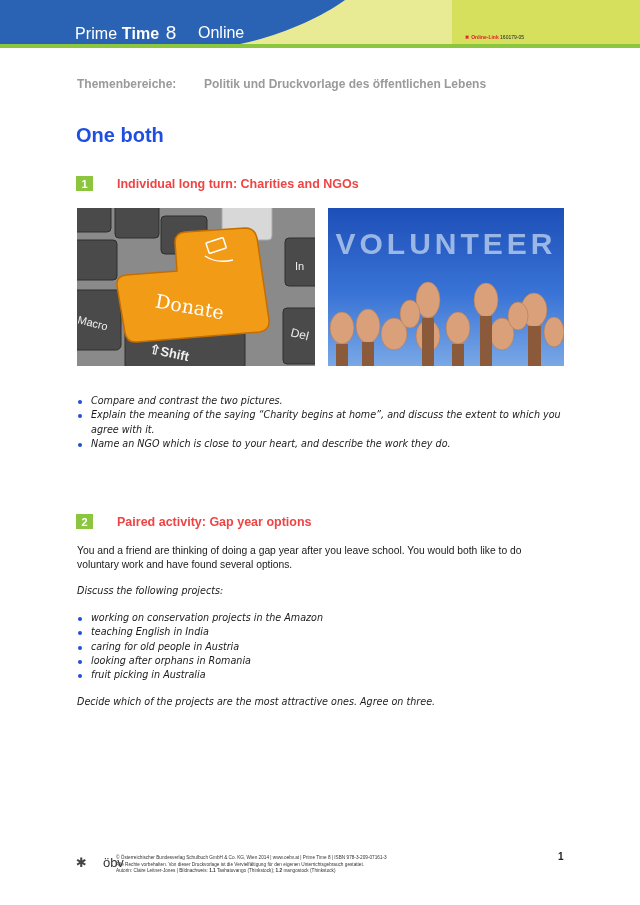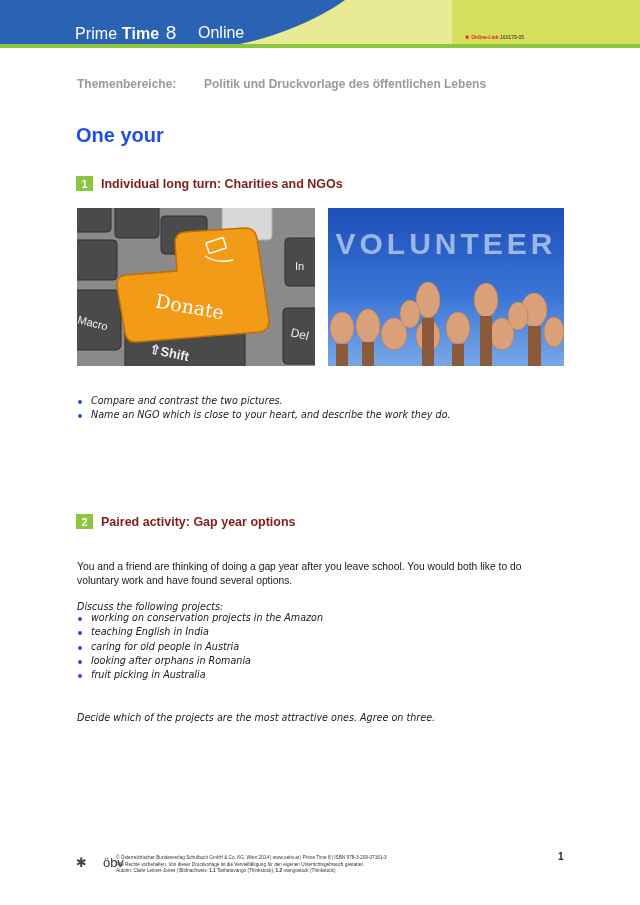--- a/index.html
+++ b/index.html
@@ -22,35 +22,35 @@
     .topics { position: absolute; left: 77px; top: 76px; font-family: "Liberation Sans", sans-serif; font-size: 12px; color: #9a9a9a; line-height: 16px; }
     .topics .lbl { display: inline-block; width: 127px; font-weight: bold; }
     .topics .row2 { padding-left: 127px; font-weight: bold; }
     .topics .val { font-weight: bold; }
 
     .title { position: absolute; left: 76px; top: 124px; font-family: "Liberation Sans", sans-serif; font-size: 20px; font-weight: bold; color: #1f4fe0; }
 
     
     .sec-head { position: absolute; left: 76px; display: flex; align-items: center; }
     .sec-num { width: 17px; height: 15px; background: #8cc63e; color: #fff; font-family: "Liberation Sans", sans-serif; font-weight: bold; font-size: 11px; display: flex; align-items: center; justify-content: center; }
-    .sec-title { margin-left: 8px; font-family: "Liberation Sans", sans-serif; font-weight: bold; font-size: 12.5px; color: #7f1d1d; }
+    .sec-title { margin-left: 24px; font-family: "Liberation Sans", sans-serif; font-weight: bold; font-size: 12.5px; color: #ef4444; }
 
     
     .pic { position: absolute; top: 208px; height: 158px; overflow: hidden; }
     .pic1 { left: 77px; width: 238px; background: #6b6b6b; }
     .pic2 { left: 328px; width: 236px; background: linear-gradient(180deg, #1d4fb8 0%, #3a74d6 55%, #7aa8e6 100%); }
 
     
     .bullets { position: absolute; left: 77px; list-style: none; font-family: "DejaVu Sans", sans-serif; font-style: italic; font-size: 9.6px; color: #1a1a1a; line-height: 14.3px; }
     .bullets li { position: relative; padding-left: 14px; }
     .bullets li::before { content: ""; position: absolute; left: 1px; top: 6px; width: 4px; height: 4px; border-radius: 50%; background: #1f4fe0; }
     .b1 { top: 394px; width: 490px; }
     .b2 { top: 611px; width: 420px; }
 
-    .para { position: absolute; left: 77px; font-family: "Liberation Sans", sans-serif; font-size: 10.3px; line-height: 14.3px; color: #1a1a1a; margin-top: 16px; }
+    .para { position: absolute; left: 77px; font-family: "Liberation Sans", sans-serif; font-size: 10.3px; line-height: 14.3px; color: #1a1a1a; }
     .para.it { font-family: "DejaVu Sans", sans-serif; font-style: italic; font-size: 9.6px; text-align: center; }
 
     
     .footer-logo { position: absolute; left: 76px; top: 855px; display: flex; align-items: center; }
     .footer-logo .star { color: #444; font-size: 13px; line-height: 1; }
     .footer-logo .obv { font-family: "Liberation Sans", sans-serif; font-size: 13px; color: #333; margin-left: 16px; }
     .footer-text { position: absolute; left: 116px; top: 855px; font-family: "Liberation Sans", sans-serif; font-size: 4.7px; line-height: 6.5px; color: #333; white-space: nowrap; }
     .footer-text b { font-weight: bold; }
     .page-num { position: absolute; left: 558px; top: 851px; font-family: "Liberation Sans", sans-serif; font-weight: bold; font-size: 10px; color: #222; }
   </style>
@@ -76,21 +76,21 @@
     <span>160179-05</span>
   </div>
 </div>
 
 <div class="topics">
   <div>
     <span class="lbl">Themenbereiche:</span><span class="val">Politik und Druckvorlage des öffentlichen Lebens</span>
   </div>
 </div>
 
-<h1 class="title">One your</h1>
+<h1 class="title">One both</h1>
 
 <div class="sec-head" style="top:176px;">
   <span class="sec-num">1</span>
   <span class="sec-title">Individual long turn: Charities and NGOs</span>
 </div>
 
 <div class="pic pic1">
   <svg width="238" height="158" viewBox="0 0 238 158">
     <rect width="238" height="158" fill="#8a8a8a"></rect>
 
@@ -144,20 +144,21 @@
       <rect x="94" y="110" width="12" height="48"></rect>
       <rect x="152" y="108" width="12" height="50"></rect>
       <rect x="200" y="118" width="13" height="40"></rect>
       <rect x="124" y="136" width="12" height="22"></rect>
     </g>
   </svg>
 </div>
 
 <ul class="bullets b1">
   <li>Compare and contrast the two pictures.</li>
+  <li>Explain the meaning of the saying “Charity begins at home”, and discuss the extent to which you agree with it.</li>
   <li>Name an NGO which is close to your heart, and describe the work they do.</li>
 </ul>
 
 <div class="sec-head" style="top:514px;">
   <span class="sec-num">2</span>
   <span class="sec-title">Paired activity: Gap year options</span>
 </div>
 
 <p class="para" style="top:544px; width:470px;">You and a friend are thinking of doing a gap year after you leave school. You would both like to do voluntary work and have found several options.</p>
 <p class="para it" style="top:584px;">Discuss the following projects:</p>

